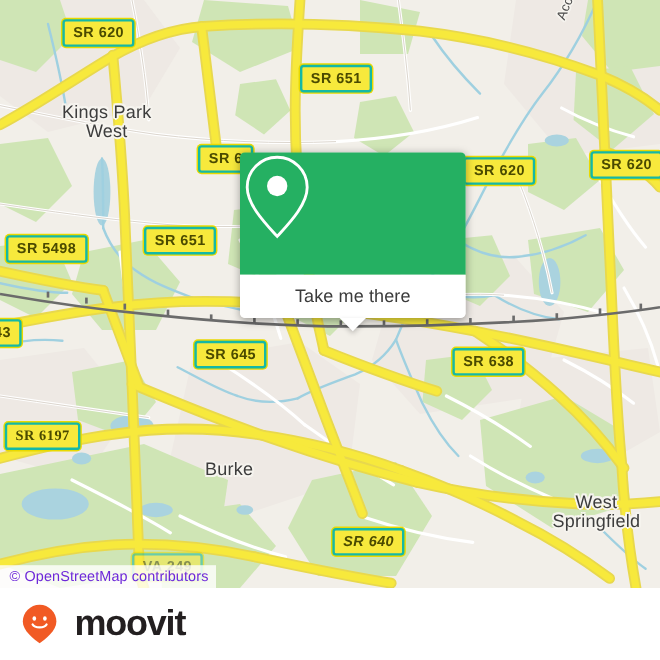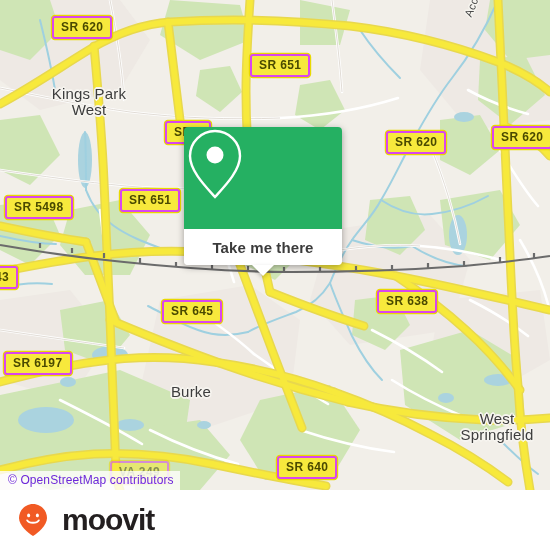--- a/index.html
+++ b/index.html
@@ -37,45 +37,44 @@
     text-shadow:
       1.4px 0 #f6f4ef, -1.4px 0 #f6f4ef, 0 1.4px #f6f4ef, 0 -1.4px #f6f4ef,
       1px 1px #f6f4ef, -1px 1px #f6f4ef, 1px -1px #f6f4ef, -1px -1px #f6f4ef;
     white-space:nowrap;
   }
 
   
   .shield{
     position:absolute;
     background:#f7e93c;
-    border:2px solid #d946ef;
+    border:2px solid #14b8a6;
     border-radius:3px;
     box-shadow:0 0 0 1.2px #e9d900;
     color:#4a4a00;
     font-size:12px;
     font-weight:bold;
     line-height:18px;
     height:19px;
     padding:0 7px;
     white-space:nowrap;
     letter-spacing:.4px;
     text-align:center;
   }
   .shield.dim{opacity:.55;}
 
   
   #popup{
     position:absolute;
-    left:184px;top:127px;
-    width:158px;
+    left:200px;top:127px;
+    width:188px;
     border-radius:4px;
     box-shadow:0 2px 7px rgba(0,0,0,.35);
     overflow:visible;
     z-index:40;
-    font-weight:bold;
   }
   #popup-head{
     background:#25b062;
     height:102px;
     border-radius:4px 4px 0 0;
     display:flex;align-items:center;justify-content:center;
   }
   #popup-head svg{display:block;}
   #popup-body{
     background:#ffffff;
@@ -340,24 +339,24 @@
     <div class="water-label" style="left:462px;top:14px;transform:rotate(-68deg);transform-origin:0 0;">Accotink Creek</div>
 
     <div class="shield" style="left:52px;top:16px;">SR 620</div>
     <div class="shield" style="left:250px;top:54px;">SR 651</div>
     <div class="shield" style="left:386px;top:131px;">SR 620</div>
     <div class="shield" style="left:492px;top:126px;">SR 620</div>
     <div class="shield" style="left:165px;top:121px;">SR 6</div>
     <div class="shield" style="left:5px;top:196px;">SR 5498</div>
     <div class="shield" style="left:120px;top:189px;">SR 651</div>
     <div class="shield" style="left:-14px;top:266px;">43</div>
-    <div class="shield" style="left:162px;top:300px;">SR 645</div>
+    <div class="shield" style="left:162px;top:284px;">SR 645</div>
     <div class="shield" style="left:377px;top:290px;">SR 638</div>
-    <div class="shield" style="left:4px;top:352px;">SR 6197</div>
-    <div class="shield" style="left:277px;top:456px;">SR 640</div>
+    <div class="shield" style="left:4px;top:352px;font-family:Liberation Serif, serif;">SR 6197</div>
+    <div class="shield" style="left:277px;top:440px;font-style:italic;">SR 640</div>
     <div class="shield dim" style="left:110px;top:461px;">VA 249</div>
 
     <div id="popup">
       <div id="popup-head">
         <svg width="62" height="74" viewBox="0 0 62 74">
           <path d="M31 4 C17.2 4 6 15.2 6 29 C6 44 22 60 31 70 C40 60 56 44 56 29 C56 15.2 44.8 4 31 4 Z" fill="none" stroke="#ffffff" stroke-width="2.4"></path>
           <circle cx="31" cy="28" r="8.5" fill="#ffffff"></circle>
         </svg>
       </div>
       <div id="popup-body">

